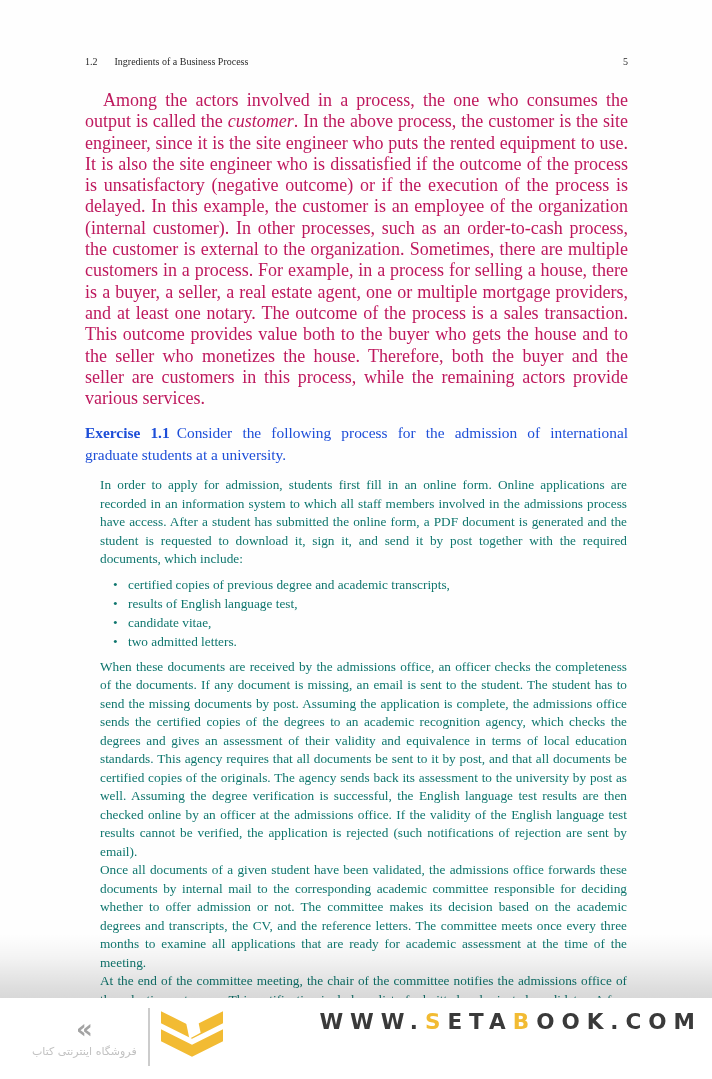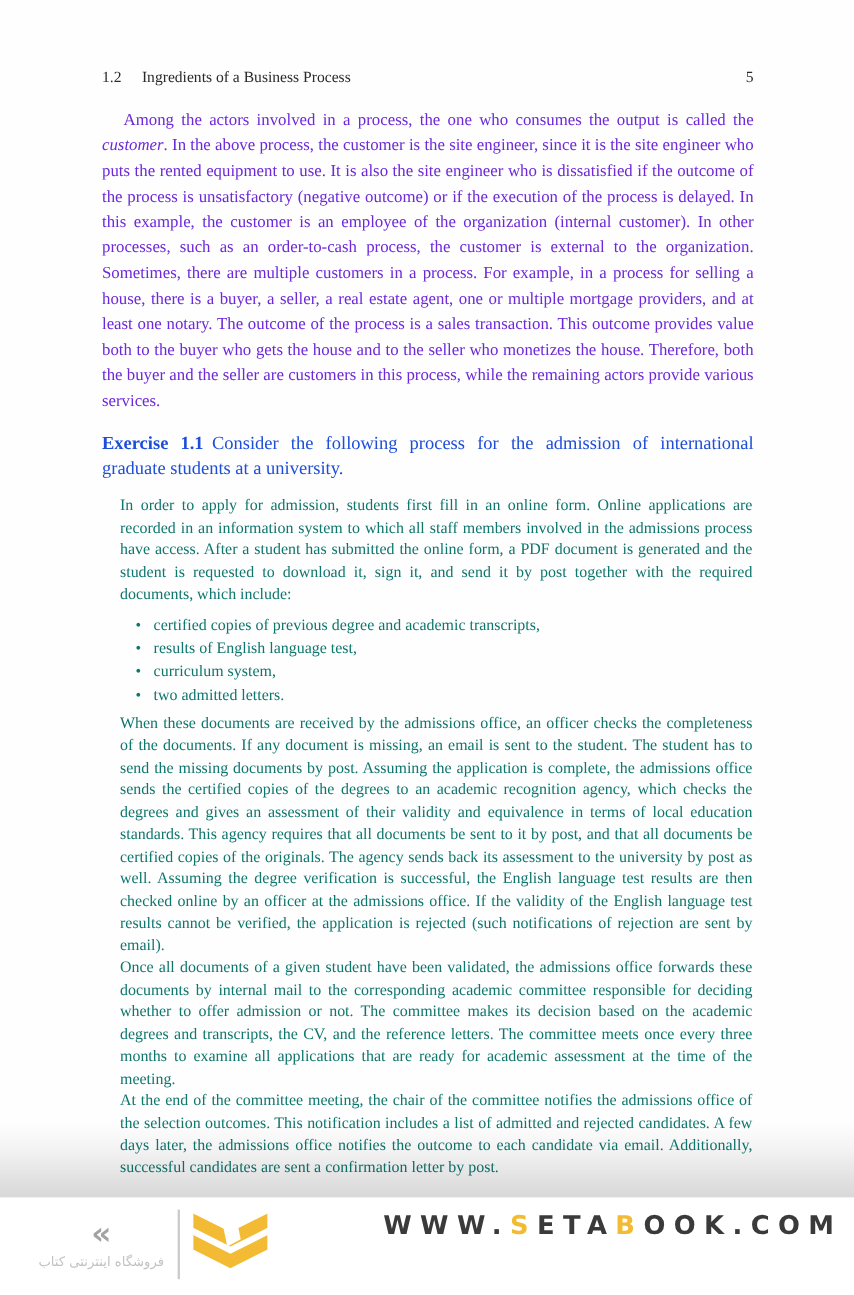--- a/index.html
+++ b/index.html
@@ -11,26 +11,26 @@
   }
   
   .scan { position:absolute; top:0; left:0; width:712px; height:998px; background:#fefefe; }
   .scan-shade {
     position:absolute; left:0; bottom:0; width:100%; height:64px;
     background:linear-gradient(to bottom, rgba(0,0,0,0) 0%, rgba(0,0,0,0.04) 35%, rgba(0,0,0,0.13) 85%, rgba(0,0,0,0.15) 100%);
   }
   .header-row {
     position:absolute; top:56px; left:85px; width:543px;
     display:flex; justify-content:space-between;
-    font-size:13px; color:#2a2a2a;
+    font-size:10px; color:#2a2a2a;
   }
   .header-left { display:flex; gap:17px; }
   .content { position:absolute; top:90px; left:85px; width:543px; }
   .para1 {
-    font-size:14px; line-height:21.3px; text-align:justify; color:#6d28d9;
+    font-size:18px; line-height:21.3px; text-align:justify; color:#be185d;
   }
   .para1 .indent { display:inline-block; width:18px; }
   .para1 em { font-style:italic; }
   .exercise {
     margin-top:13px; font-size:15.4px; line-height:21.3px; text-align:justify; color:#1d4ed8;
   }
   .exercise b { font-weight:bold; margin-right:7px; }
   .excerpt {
     margin-top:11px; margin-left:15px; width:527px;
     font-size:13.3px; line-height:18.5px; text-align:justify; color:#0f766e;
@@ -86,21 +86,21 @@
           <div class="bullet-row">
             <span class="bullet-glyph">•</span>
             <span>certified copies of previous degree and academic transcripts,</span>
           </div>
           <div class="bullet-row">
             <span class="bullet-glyph">•</span>
             <span>results of English language test,</span>
           </div>
           <div class="bullet-row">
             <span class="bullet-glyph">•</span>
-            <span>curriculum system,</span>
+            <span>candidate vitae,</span>
           </div>
           <div class="bullet-row">
             <span class="bullet-glyph">•</span>
             <span>two admitted letters.</span>
           </div>
         </div>
 
         <p>When these documents are received by the admissions office, an officer checks the completeness of the documents. If any document is missing, an email is sent to the student. The student has to send the missing documents by post. Assuming the application is complete, the admissions office sends the certified copies of the degrees to an academic recognition agency, which checks the degrees and gives an assessment of their validity and equivalence in terms of local education standards. This agency requires that all documents be sent to it by post, and that all documents be certified copies of the originals. The agency sends back its assessment to the university by post as well. Assuming the degree verification is successful, the English language test results are then checked online by an officer at the admissions office. If the validity of the English language test results cannot be verified, the application is rejected (such notifications of rejection are sent by email).</p>
         <p>Once all documents of a given student have been validated, the admissions office forwards these documents by internal mail to the corresponding academic committee responsible for deciding whether to offer admission or not. The committee makes its decision based on the academic degrees and transcripts, the CV, and the reference letters. The committee meets once every three months to examine all applications that are ready for academic assessment at the time of the meeting.</p>
         <p>At the end of the committee meeting, the chair of the committee notifies the admissions office of the selection outcomes. This notification includes a list of admitted and rejected candidates. A few days later, the admissions office notifies the outcome to each candidate via email. Additionally, successful candidates are sent a confirmation letter by post.</p>

